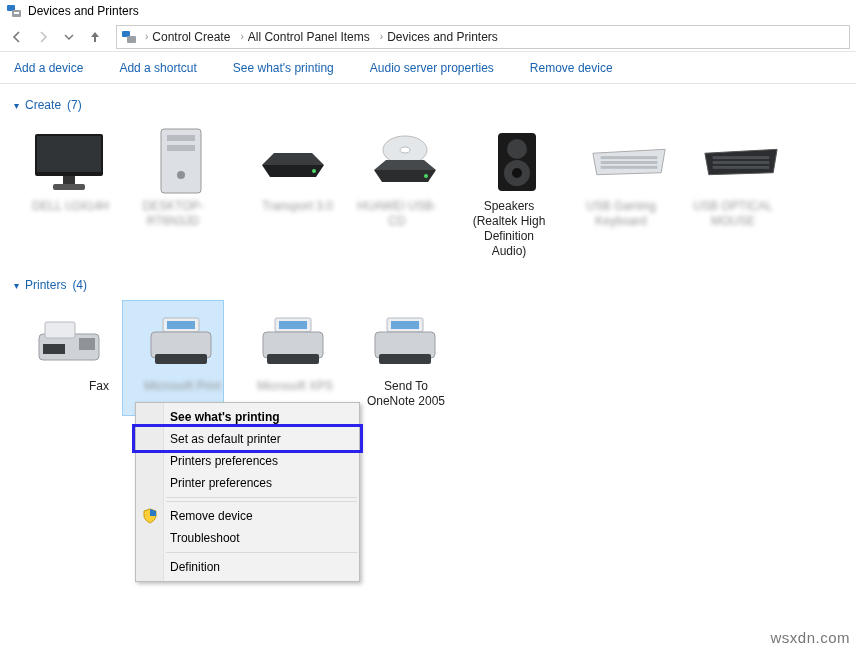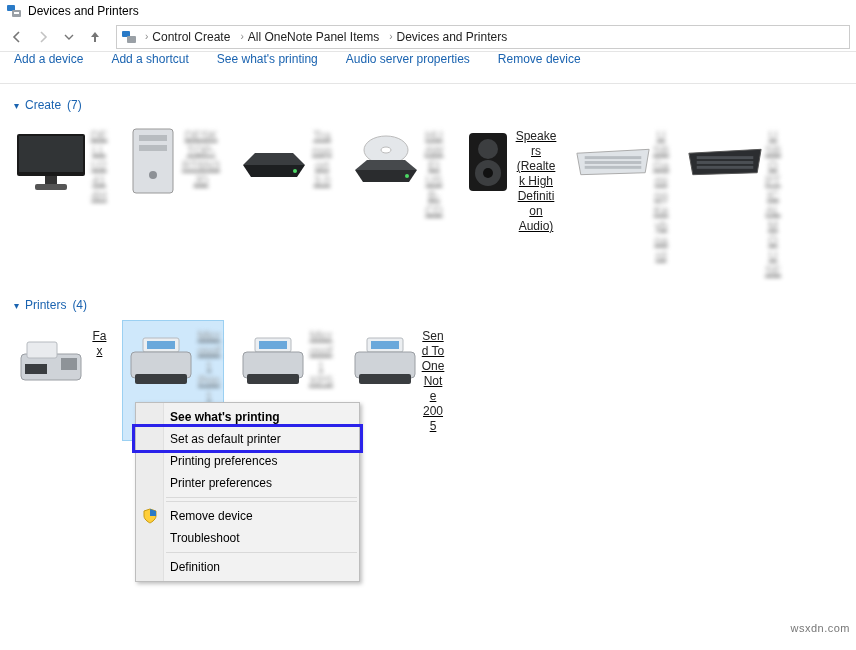--- a/index.html
+++ b/index.html
@@ -15,27 +15,27 @@
     position: relative;
   }
   .title-bar { height: 22px; display: flex; align-items: center; padding: 0 6px; gap: 6px; }
   .title-bar .icon { width: 16px; height: 16px; }
   .nav-bar { height: 30px; display: flex; align-items: center; padding: 0 6px; gap: 4px; border-bottom: 1px solid #e5e5e5; }
   .nav-btn { width: 22px; height: 22px; display: flex; align-items: center; justify-content: center; color: #555; opacity: .8; }
   .nav-btn.disabled { opacity: .35; }
   .address { display: flex; align-items: center; gap: 4px; border: 1px solid #ccc; flex: 1; height: 24px; padding: 0 4px; margin-left: 6px;}
   .crumb { color:#222; display: flex; align-items: center; gap: 2px; padding: 0 2px; cursor: default;}
   .crumb .arr { color:#888; font-size:10px; padding: 0 2px;}
-  .cmd-bar { height: 32px; display: flex; align-items: flex-start; gap: 28px; padding: 0 14px; border-bottom: 1px solid #e5e5e5; }
+  .cmd-bar { height: 32px; display: flex; align-items: center; gap: 36px; padding: 0 14px; border-bottom: 1px solid #e5e5e5; }
   .cmd { color: #1a63b0; cursor: default; }
   .content { padding: 10px 4px; position: relative; }
   .group-header { display: flex; align-items: center; gap: 6px; color: #1a63b0; padding: 4px 10px; cursor: default;}
   .group-header .chev { font-size: 10px; transform: rotate(0deg); }
   .grid { display: flex; flex-wrap: wrap; padding: 4px 6px 8px 6px; gap: 8px 10px; }
-  .item { width: 102px; display: flex; flex-direction: row; align-items: flex-start; text-align: center; padding: 6px 2px; border: 1px solid transparent; text-decoration: underline; }
+  .item { width: 102px; display: flex; flex-direction: column; align-items: flex-end; text-align: center; padding: 6px 2px; border: 1px solid transparent; }
   .item.selected { background: #cfe8fb; border-color: #9bd0f2; }
   .item .icon-box { width: 80px; height: 70px; display: flex; align-items: center; justify-content: center; }
   .item .label { font-size: 12px; color: #222; margin-top: 2px; line-height: 1.25; min-height: 30px; word-break: break-word;}
   .item .label.blur { filter: blur(2px); color: #999; }
   .context-menu {
     position: absolute;
     left: 135px; top: 402px;
     width: 225px;
     background: #f2f2f2;
     border: 1px solid #bdbdbd;
@@ -49,21 +49,21 @@
   .mi .mi-shield { position:absolute; left:6px; width:16px; height:16px; }
   .sep { height: 1px; background: #d9d9d9; margin: 3px 2px 3px 30px; }
   .highlight-box {
     position: absolute;
     left: 132px; top: 424px;
     width: 231px; height: 29px;
     border: 3px solid #2a22ea;
     z-index: 60;
     pointer-events: none;
   }
-  .watermark { position: absolute; right: 6px; bottom: 16px; font-size: 11px; color: #777; letter-spacing: .5px;}
+  .watermark { position: absolute; right: 6px; bottom: 4px; font-size: 15px; color: #777; letter-spacing: .5px;}
   
   svg { display:block; }
 </style>
 </head>
 <body>
 
 <div class="title-bar">
   <span class="icon">
     <svg width="16" height="16" viewBox="0 0 16 16">
       <rect x="1" y="2" width="8" height="6" rx="1" fill="#2a7ac7"></rect>
@@ -101,21 +101,21 @@
         <rect x="1" y="2" width="8" height="6" rx="1" fill="#2a7ac7"></rect>
         <rect x="6" y="7" width="9" height="7" rx="1" fill="#9aa0a6"></rect>
       </svg>
     </span>
     <span class="crumb">
         <span class="arr">›</span>
         <span>Control Create</span>
       </span>
     <span class="crumb">
         <span class="arr">›</span>
-        <span>All OneNote Panel Items</span>
+        <span>All Control Panel Items</span>
       </span>
     <span class="crumb">
         <span class="arr">›</span>
         <span>Devices and Printers</span>
       </span>
   </div>
 </div>
 
 <div class="cmd-bar">
   <span class="cmd">Add a device</span>
@@ -285,21 +285,21 @@
     </div>
 
   </div>
 </div>
 
 <div class="context-menu">
   <div class="menu-icon-gutter"></div>
   <div class="menu-items">
     <div class="mi" style="font-weight:600">See what's printing</div>
     <div class="mi">Set as default printer</div>
-    <div class="mi">Printing preferences</div>
+    <div class="mi">Printers preferences</div>
     <div class="mi">Printer preferences</div>
     <div class="sep"></div>
     <div class="sep"></div>
     <div class="mi">
       <span class="mi-shield">
         <svg width="16" height="16" viewBox="0 0 16 16">
           <path d="M8 1 L14 3 V8 C14 12 8 15 8 15 C8 15 2 12 2 8 V3 Z" fill="#ffcf3a" stroke="#c89a12"></path>
           <path d="M8 1 L14 3 V8 L8 8 Z" fill="#2a7ac7"></path>
         </svg>
       </span>

